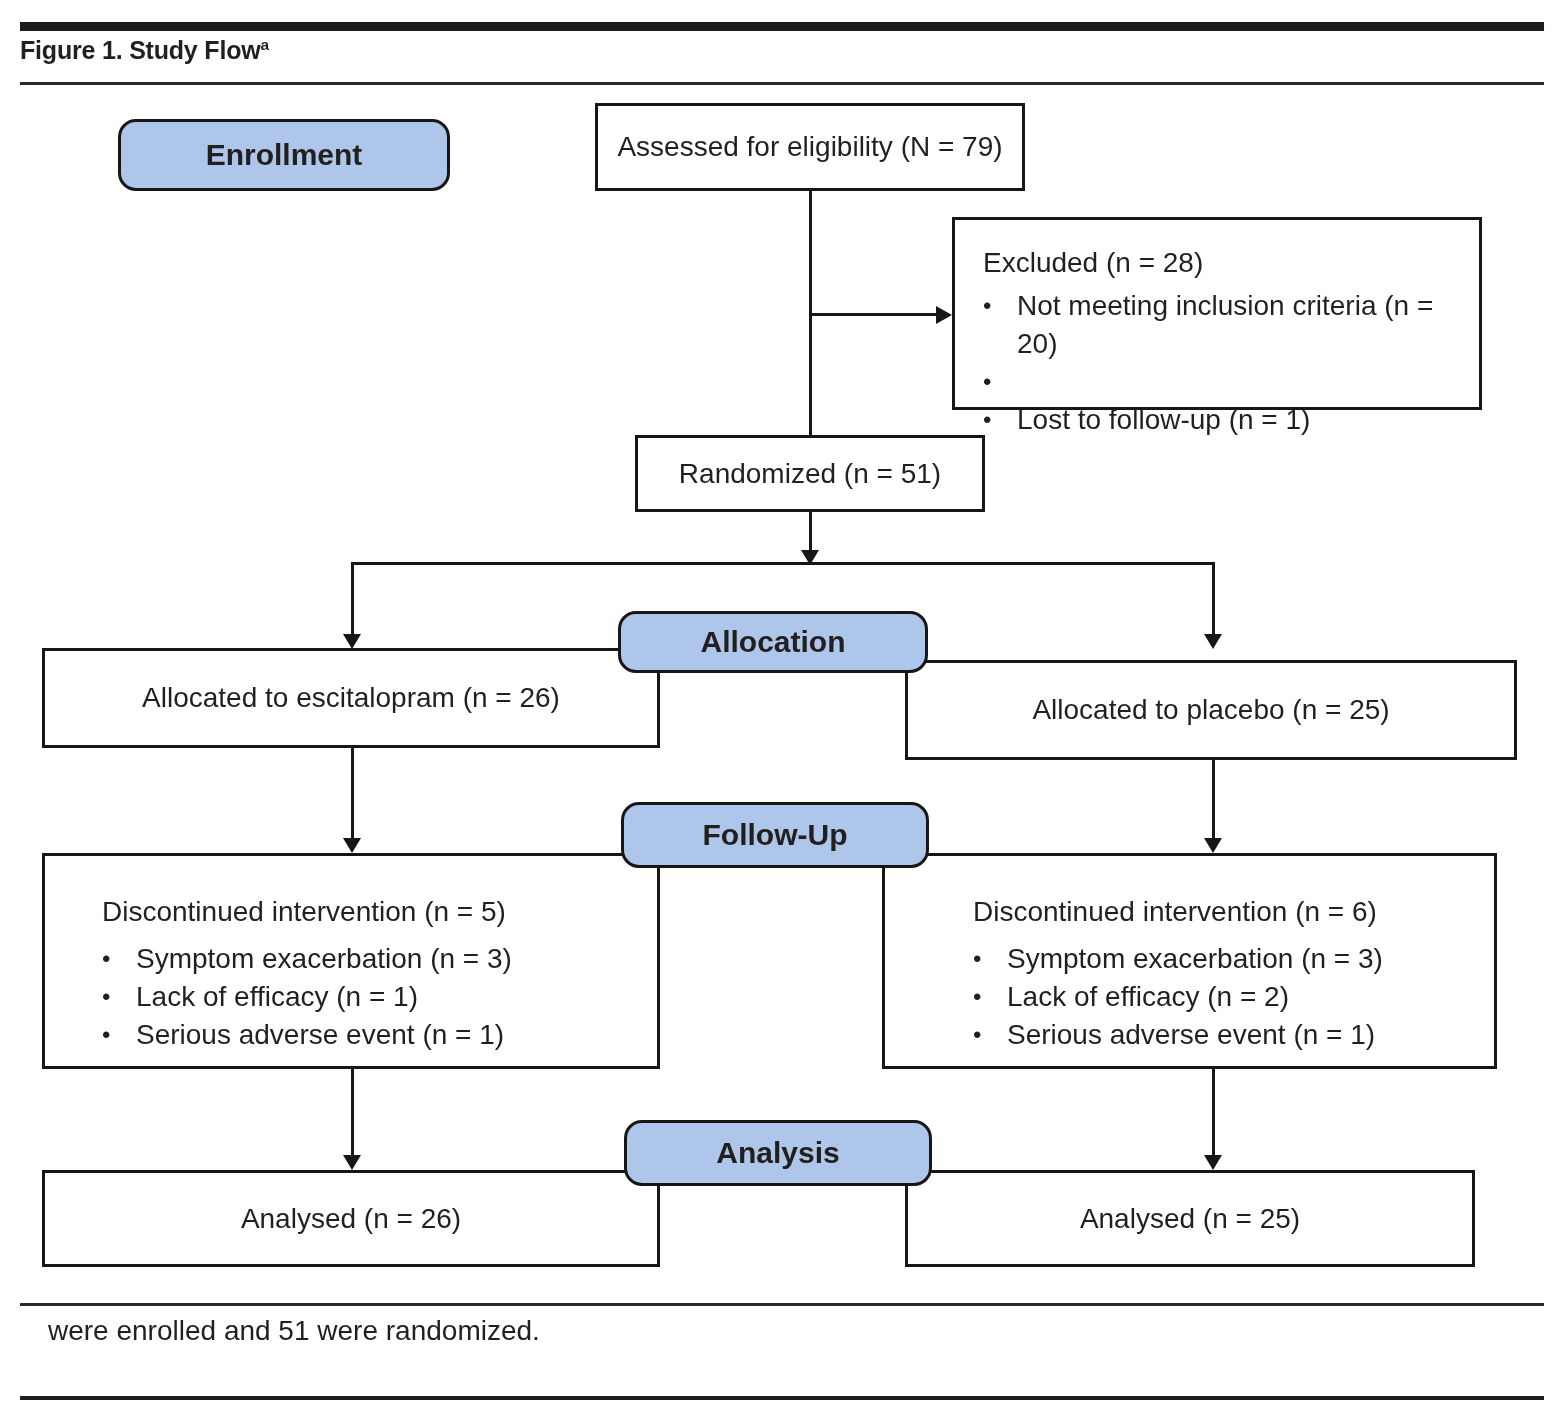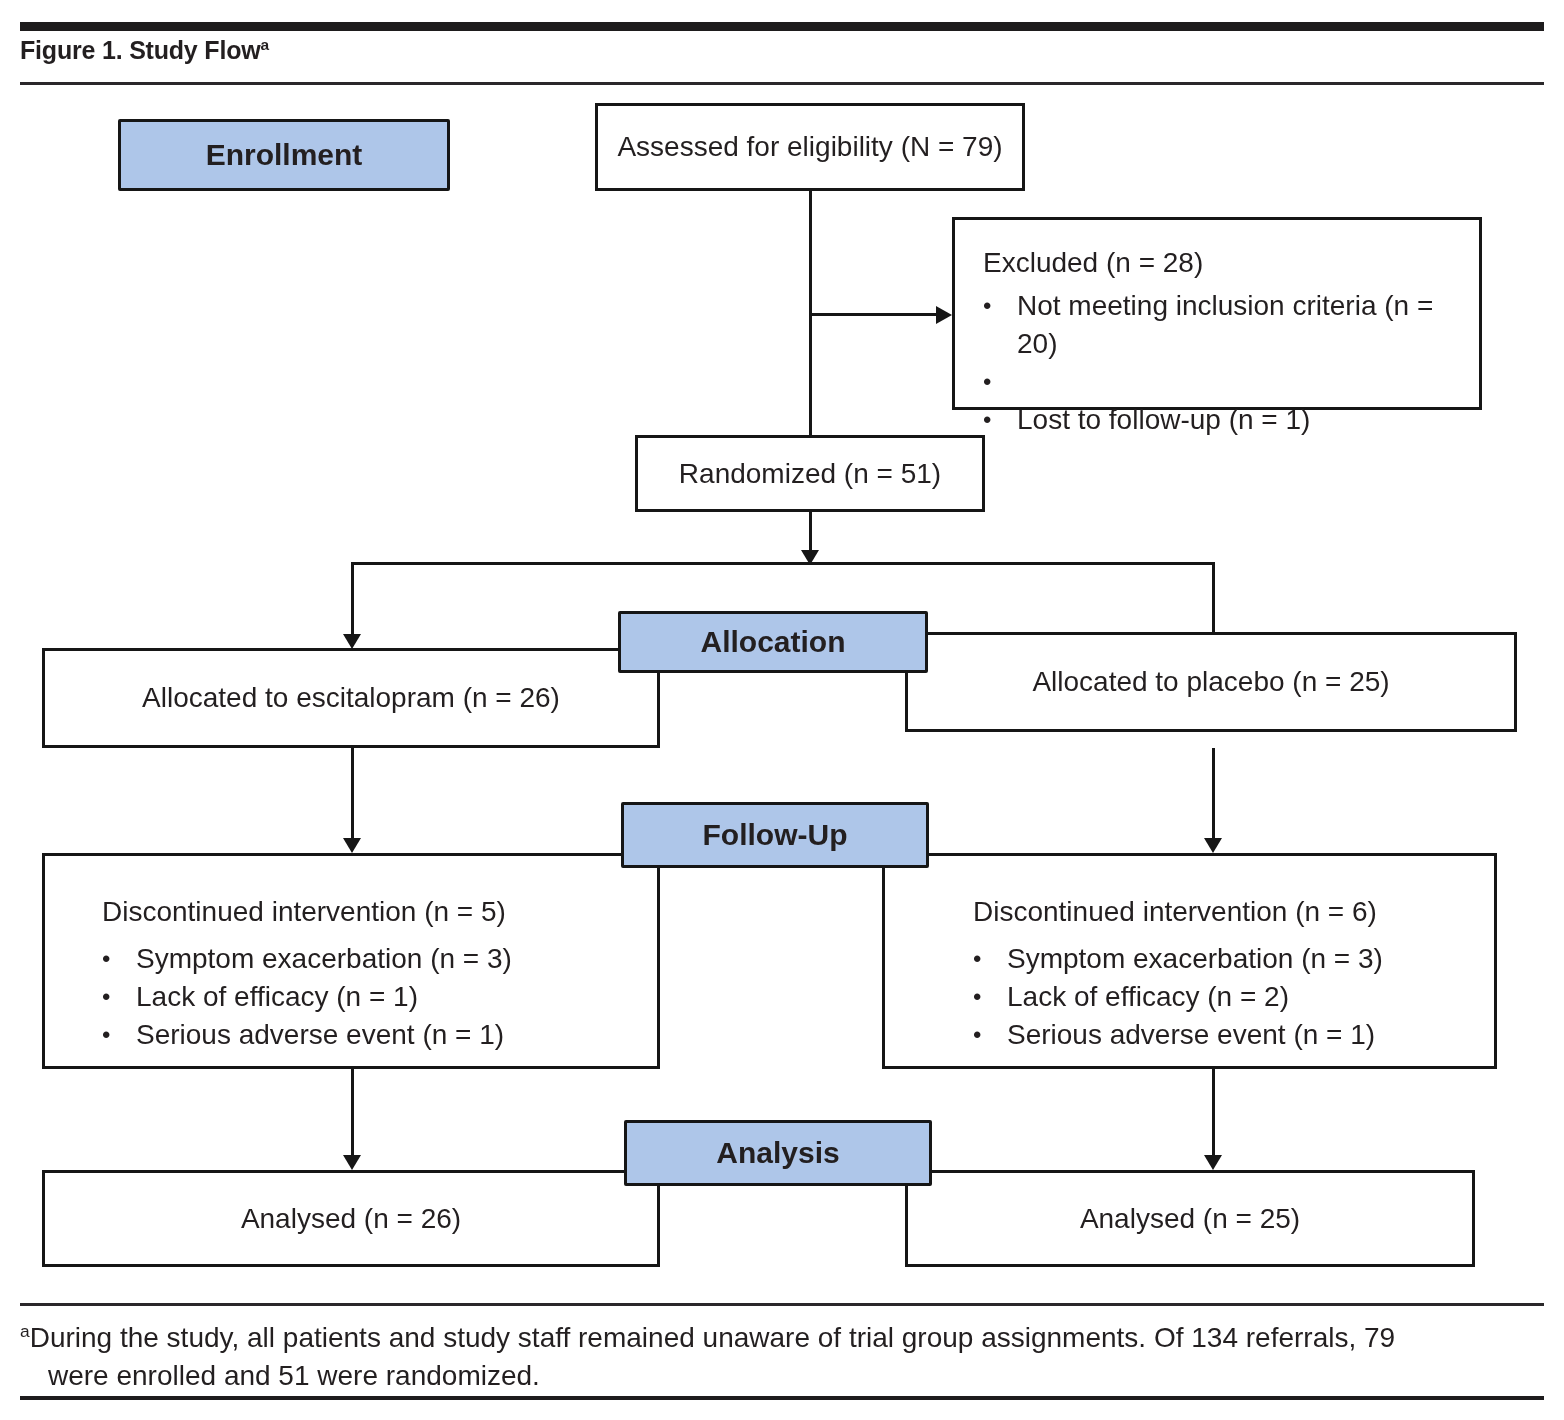--- a/index.html
+++ b/index.html
@@ -17,21 +17,21 @@
   
   .top-bar   { left: 20px; top: 22px; width: 1524px; height: 9px; background: #1e1c1d; }
   .fig-title { left: 20px; top: 36px; font-size: 25px; font-weight: 700; letter-spacing: -0.2px; }
   .fig-title sup { font-size: 62%; }
   .title-rule{ left: 20px; top: 82px; width: 1524px; height: 3px; background: #2a282a; }
 
   
   .pill {
     background: #AEC6E9;
     border: 3px solid #161616;
-    border-radius: 2px;
+    border-radius: 18px;
     display: flex; align-items: center; justify-content: center;
     font-size: 30px; font-weight: 700;
     z-index: 5;
     box-sizing: border-box;
   }
 
   
   .box {
     background: #ffffff;
     border: 3px solid #161616;
@@ -130,21 +130,21 @@
     </div>
   </div>
 
   <div class="abs box center" style="left:635px; top:435px; width:350px; height:77px;">
     <span>Randomized (n = 51)</span>
   </div>
 
   <div class="abs box center" style="left:42px; top:648px; width:618px; height:100px;">
     <span>Allocated to escitalopram (n = 26)</span>
   </div>
-  <div class="abs box center" style="left:905px; top:632px; width:612px; height:100px;">
+  <div class="abs box center" style="left:905px; top:660px; width:612px; height:100px;">
     <span>Allocated to placebo (n = 25)</span>
   </div>
   <div class="abs pill" style="left:618px; top:611px; width:310px; height:62px;">
     <span>Allocation</span>
   </div>
 
   <div class="abs box" style="left:42px; top:853px; width:618px; height:216px;">
     <div class="disc-content-left">
       <div class="list-title">Discontinued intervention (n = 5)</div>
       <div class="bullet-item">
@@ -187,18 +187,17 @@
   </div>
   <div class="abs box center" style="left:905px; top:1170px; width:570px; height:97px;">
     <span>Analysed (n = 25)</span>
   </div>
   <div class="abs pill" style="left:624px; top:1120px; width:308px; height:66px;text-align:center;">
     <span>Analysis</span>
   </div>
 
   <div class="abs foot-rule"></div>
   <div class="abs footnote">
-    <div><sup>a</sup><span>During the study, all patients and study staff remained unaware of trial group assignments. Of 134 referrals, 79</span></div>
     <div class="wrap-line">were enrolled and 51 were randomized.</div>
   </div>
   <div class="abs bottom-rule"></div>
 
 </div>
 
 </body></html>

